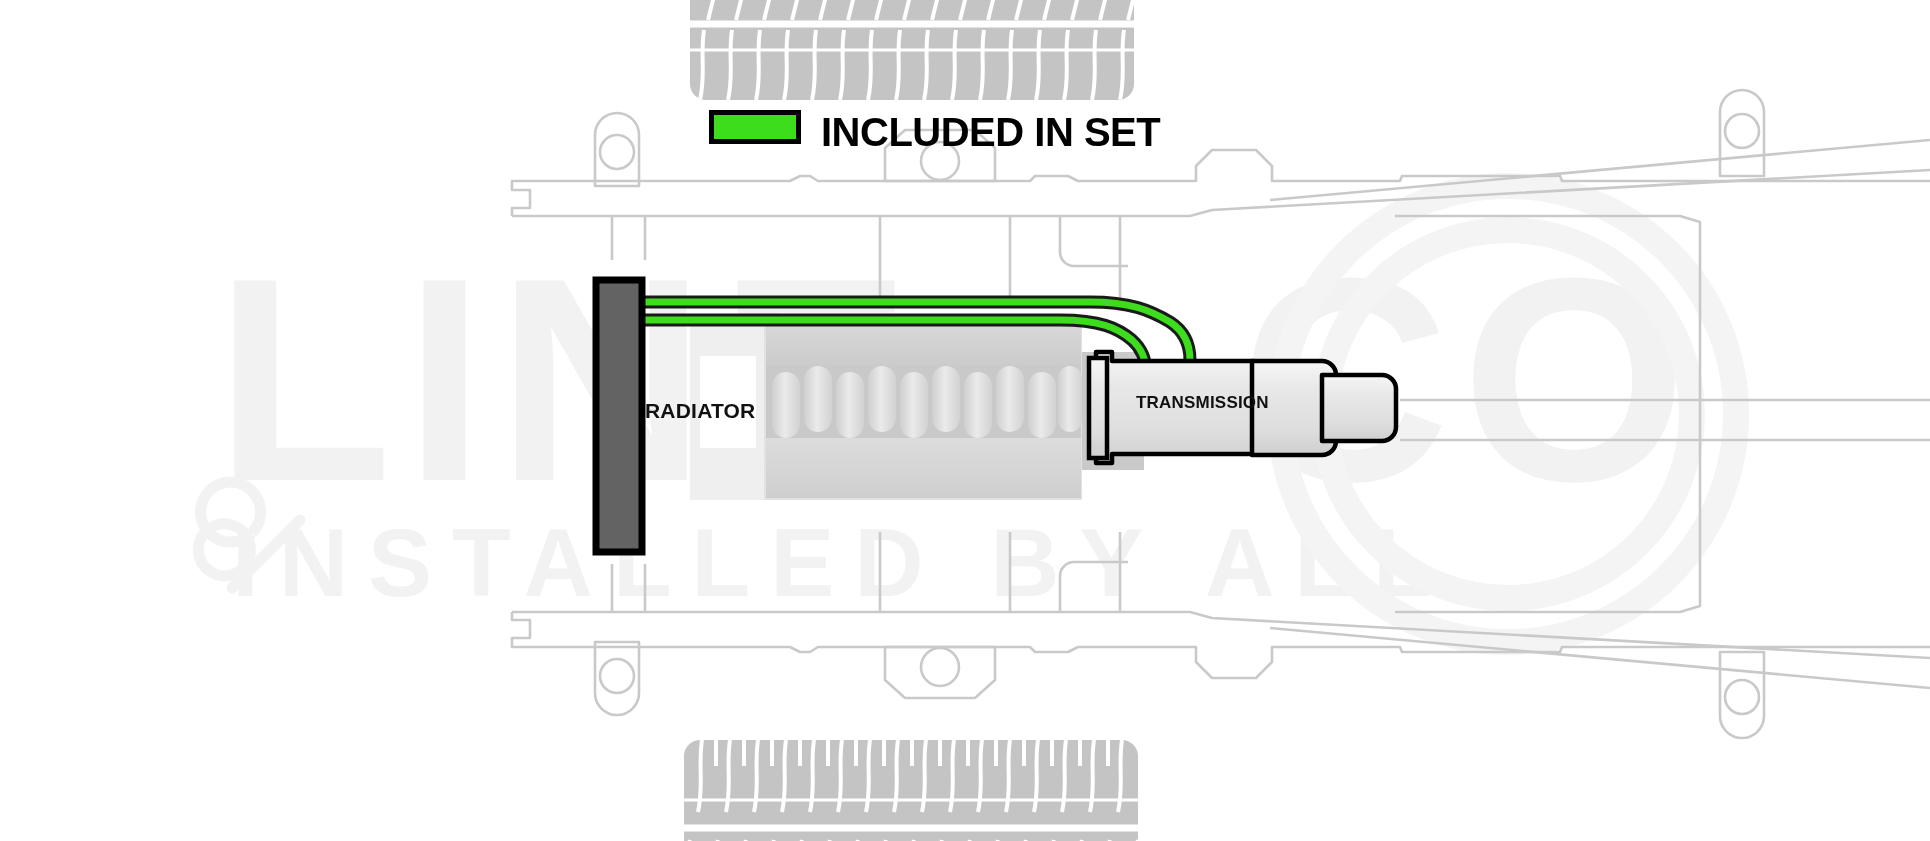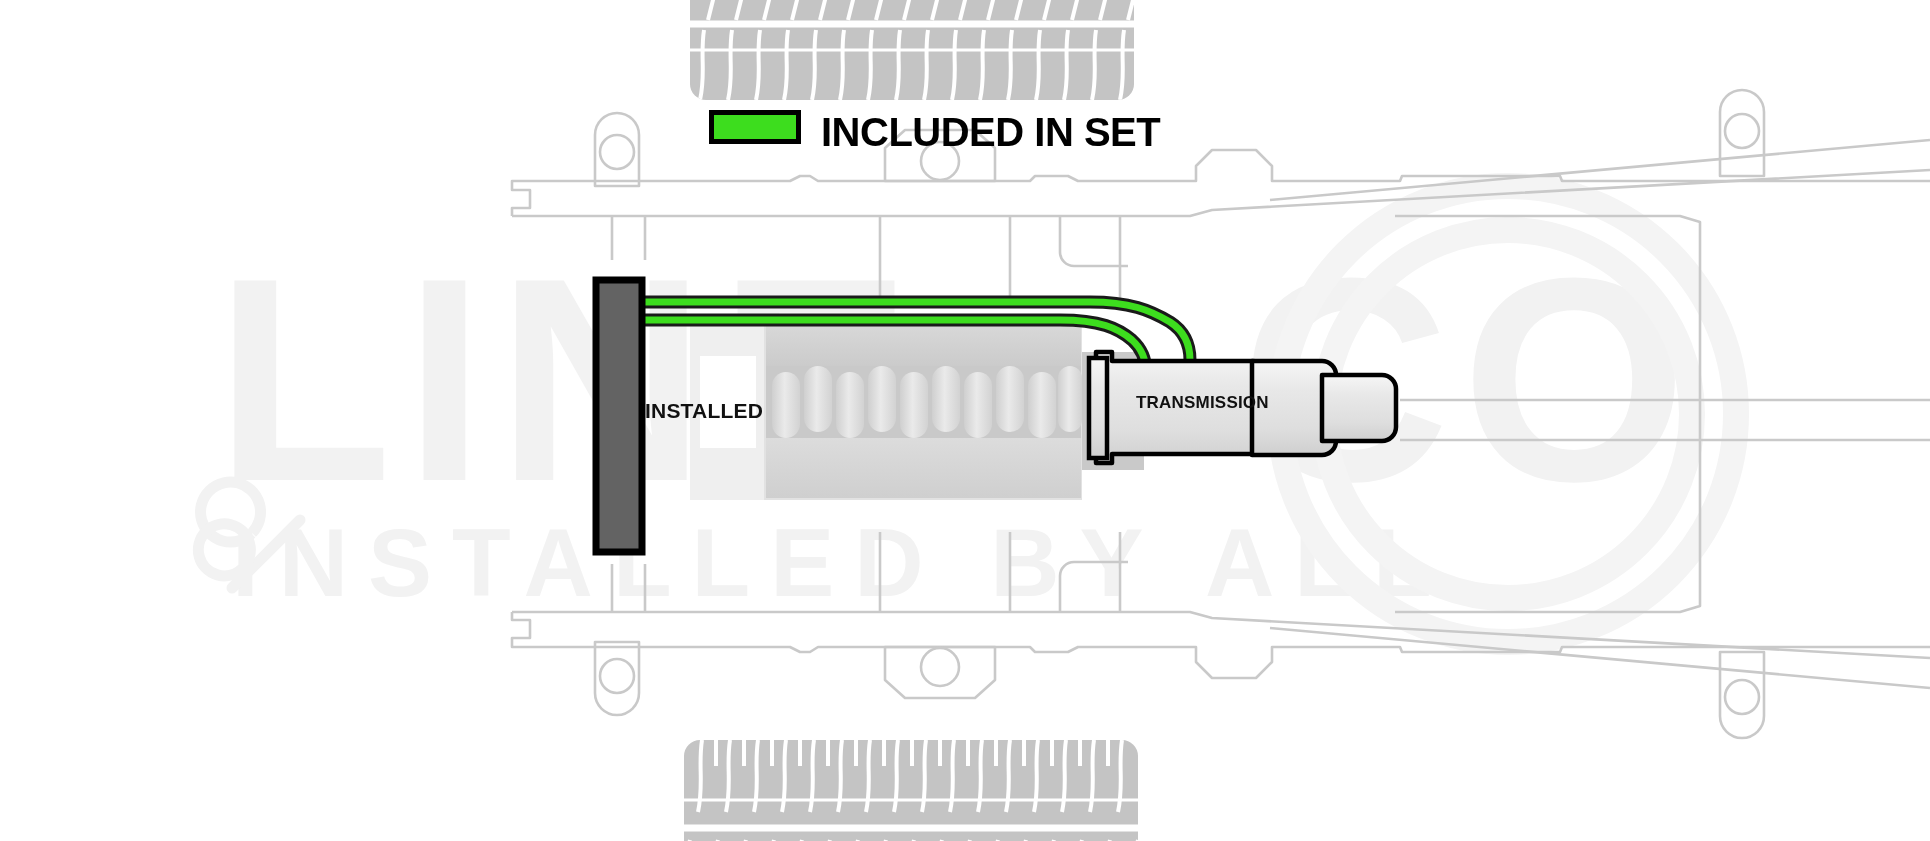--- a/index.html
+++ b/index.html
@@ -520,16 +520,16 @@
 
   <svg class="layer" viewBox="0 0 1930 841">
     <rect x="596" y="280" width="46" height="272" fill="#636363" stroke="#000000" stroke-width="7"></rect>
   </svg>
 
   <div class="legend-box">
     <div class="legend-swatch"></div>
     <div class="legend-label">INCLUDED IN SET</div>
   </div>
 
-  <div class="part-label" id="radiator-label">INSTALLED</div>
+  <div class="part-label" id="radiator-label">RADIATOR</div>
   <div class="part-label" id="transmission-label">TRANSMISSION</div>
 
 </div>
 
 </body></html>

